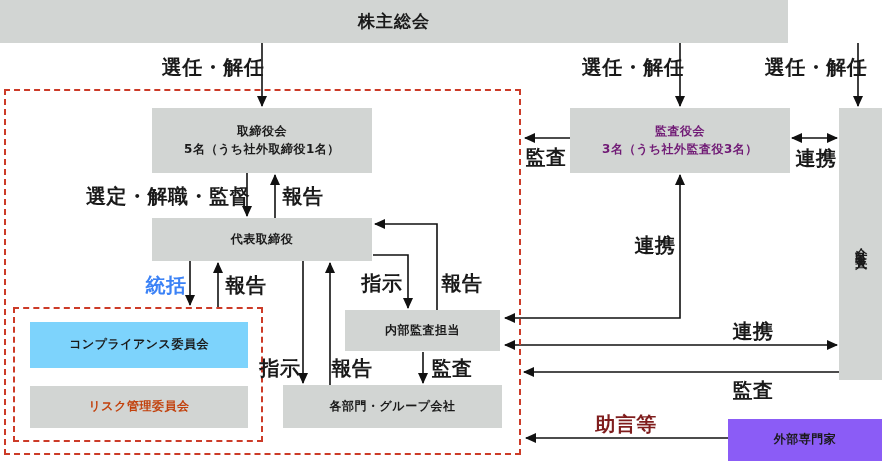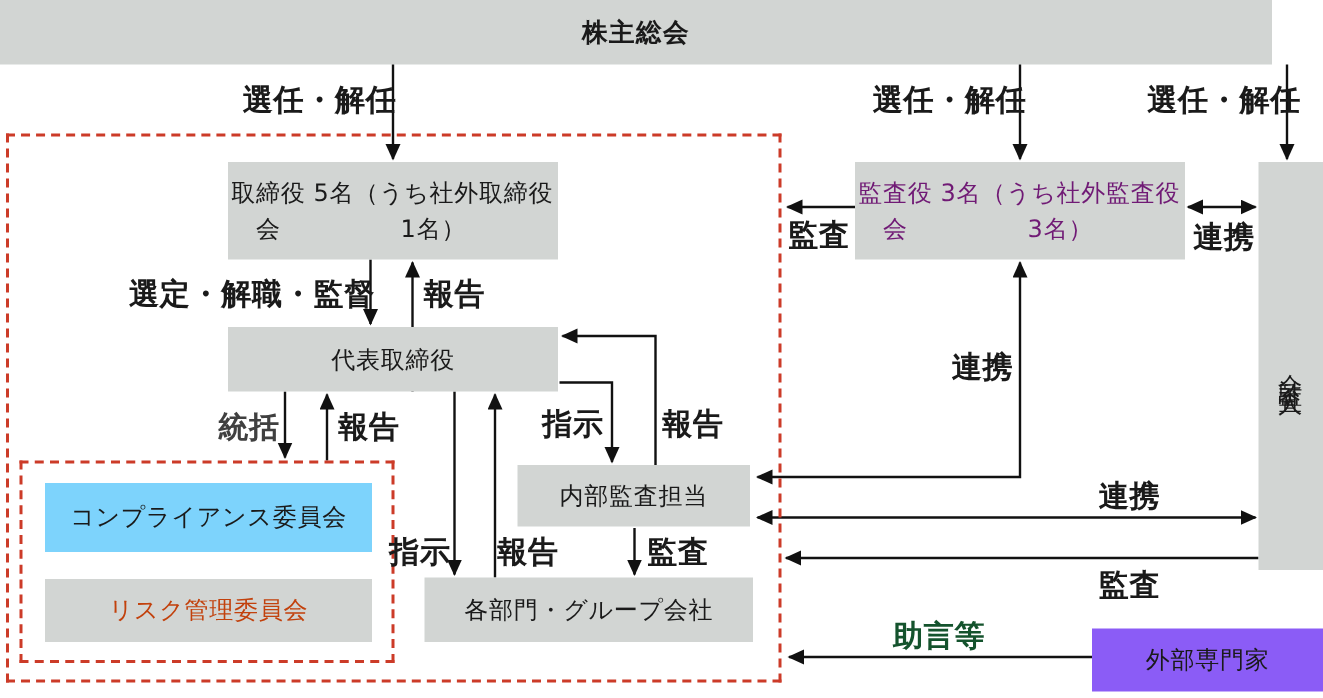--- a/index.html
+++ b/index.html
@@ -1,28 +1,28 @@
 <!DOCTYPE html>
 <html><head>
 <meta charset="utf-8">
 <style>
   html,body{margin:0;padding:0;background:#ffffff;}
   .stage{
     position:relative;width:882px;height:465px;background:#ffffff;overflow:hidden;
     font-family:"DejaVu Sans","Liberation Sans",sans-serif;
   }
   .topbar{
-    position:absolute;left:0;top:0;width:848px;height:43px;
+    position:absolute;left:0;top:0;width:788px;height:43px;
     display:flex;align-items:center;justify-content:center;
     font-size:17px;font-weight:600;letter-spacing:1px;
   }
   .box{
-    position:absolute;display:flex;flex-direction:row;
+    position:absolute;display:flex;flex-direction:column;
     align-items:center;justify-content:center;
-    font-size:16px;font-weight:400;line-height:1.45;text-align:center;
+    font-size:12px;font-weight:700;line-height:1.45;text-align:center;
     letter-spacing:0.5px;
   }
   .box.vertical{letter-spacing:3px;}
   .box.vertical .box-line{writing-mode:vertical-rl;}
   .dashed{position:absolute;border:2px dashed #cc3b28;box-sizing:border-box;}
   .lbl{
     position:absolute;transform:translate(-50%,-50%);
     font-size:20px;font-weight:600;white-space:nowrap;letter-spacing:0.5px;
   }
   svg.connector-layer{position:absolute;left:0;top:0;width:882px;height:465px;pointer-events:none;}
@@ -92,26 +92,26 @@
       <div class="box-line">各部門・グループ会社</div>
     </div>
     <div class="box" style="left: 728px; top: 419px; width: 154px; height: 42px; background: #8b5cf6; color: rgb(26, 26, 26);">
       <div class="box-line">外部専門家</div>
     </div>
     <div class="lbl" style="left: 213px; top: 67px; color: rgb(26, 26, 26);">選任・解任</div>
     <div class="lbl" style="left: 633px; top: 67px; color: rgb(26, 26, 26);">選任・解任</div>
     <div class="lbl" style="left: 816px; top: 67px; color: rgb(26, 26, 26);">選任・解任</div>
     <div class="lbl" style="left: 168px; top: 196px; color: rgb(26, 26, 26);">選定・解職・監督</div>
     <div class="lbl" style="left: 303px; top: 196px; color: rgb(26, 26, 26);">報告</div>
-    <div class="lbl" style="left: 166px; top: 285px; color: #404040;">統括</div>
+    <div class="lbl" style="left: 166px; top: 285px; color: #3b82f6;">統括</div>
     <div class="lbl" style="left: 246px; top: 285px; color: rgb(26, 26, 26);">報告</div>
     <div class="lbl" style="left: 382px; top: 283px; color: rgb(26, 26, 26);">指示</div>
     <div class="lbl" style="left: 462px; top: 283px; color: rgb(26, 26, 26);">報告</div>
     <div class="lbl" style="left: 280px; top: 368px; color: rgb(26, 26, 26);">指示</div>
     <div class="lbl" style="left: 352px; top: 368px; color: rgb(26, 26, 26);">報告</div>
     <div class="lbl" style="left: 452px; top: 368px; color: rgb(26, 26, 26);">監査</div>
     <div class="lbl" style="left: 546px; top: 157px; color: rgb(26, 26, 26);">監査</div>
     <div class="lbl" style="left: 816px; top: 158px; color: rgb(26, 26, 26);">連携</div>
     <div class="lbl" style="left: 655px; top: 245px; color: rgb(26, 26, 26);">連携</div>
     <div class="lbl" style="left: 753px; top: 331px; color: rgb(26, 26, 26);">連携</div>
     <div class="lbl" style="left: 753px; top: 390px; color: rgb(26, 26, 26);">監査</div>
-    <div class="lbl" style="left: 626px; top: 424px; color: #14532d;">助言等</div>
+    <div class="lbl" style="left: 626px; top: 424px; color: #7f1d1d;">助言等</div>
   </div>
 
 </body></html>

